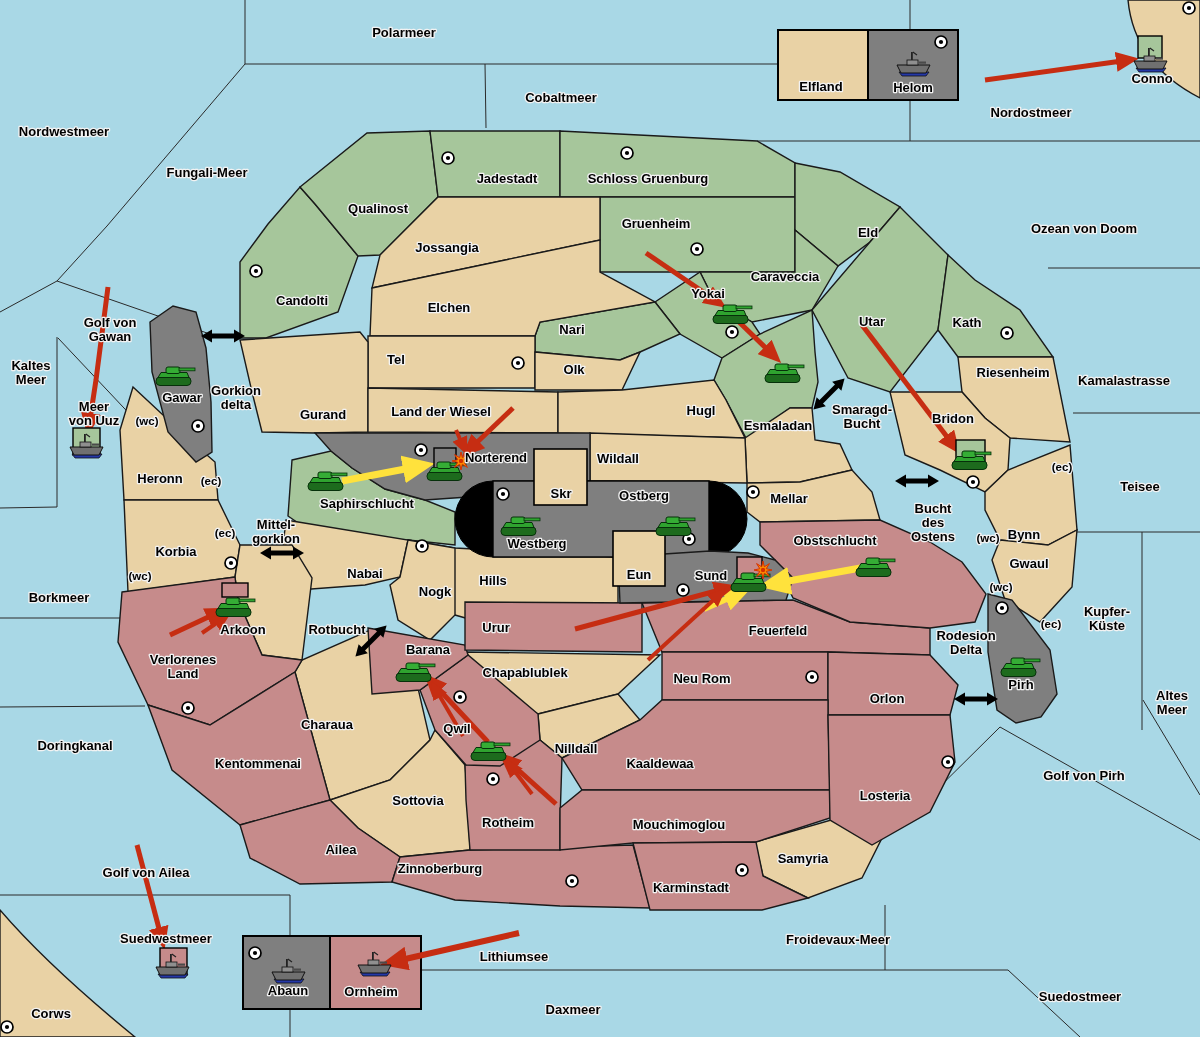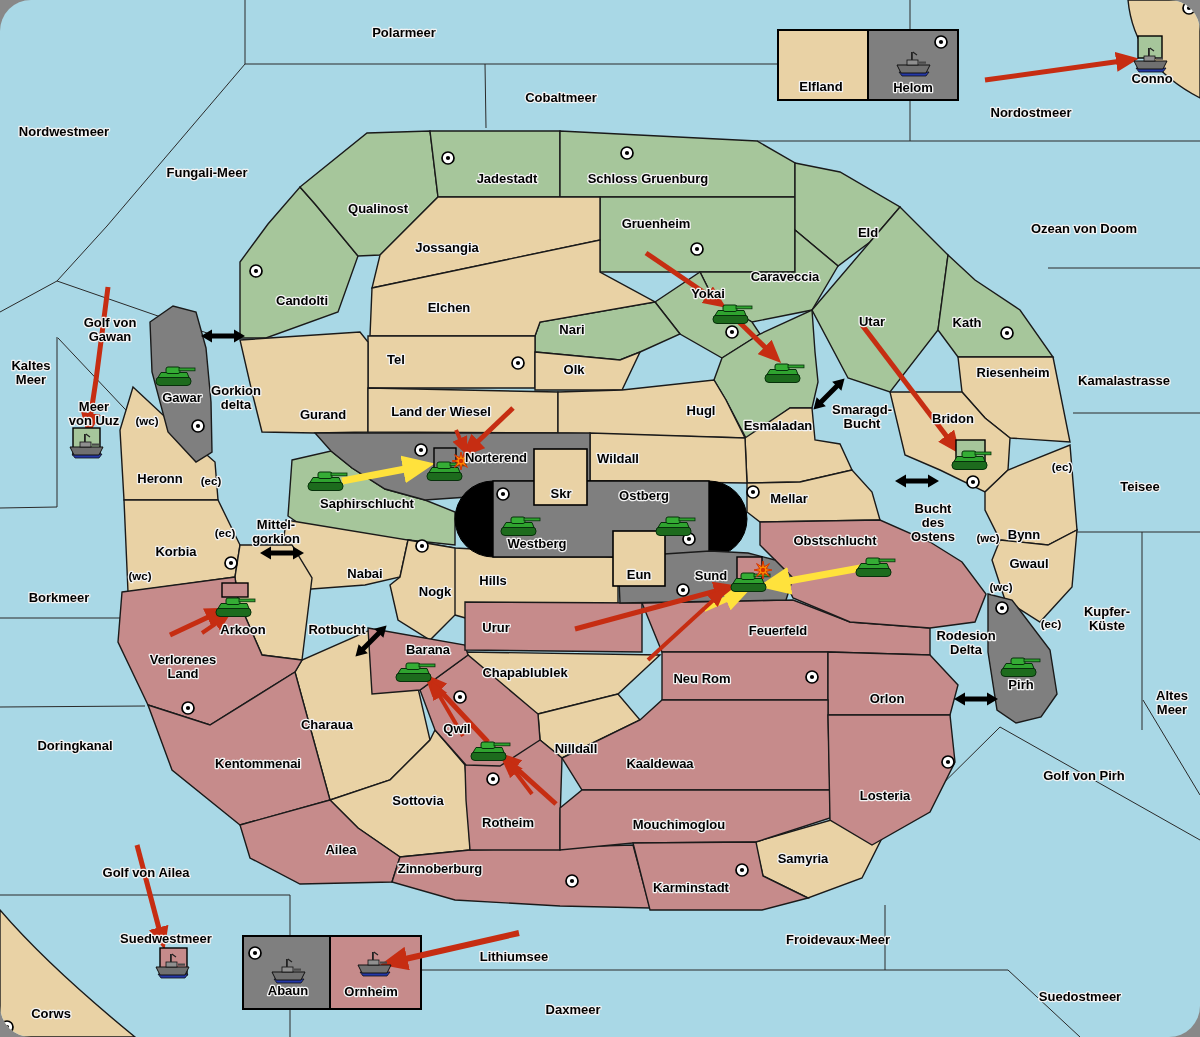--- a/index.html
+++ b/index.html
@@ -1,17 +1,17 @@
 <!DOCTYPE html>
 <html style="--sea: #a9d8e6; --green: #a6c69b; --tan: #e9d2a5; --pink: #c68b8b; --gray: #7f7f7f; --arrow-red: #c62d12; --arrow-yellow: #ffe23c; --unit-green: #2fa32f; --unit-gray: #707070;"><head>
 <meta charset="utf-8">
 <style>
   html,body{margin:0;padding:0;background:#888;}
   #stage{position:relative;width:1200px;height:1037px;overflow:hidden;
-         font-family:"Liberation Sans",sans-serif;border-radius:31px;}
+         font-family:"Liberation Sans",sans-serif;}
   #stage svg{position:absolute;left:0;top:0;}
   .t-green{fill:var(--green);stroke:#1a1a1a;stroke-width:1.4;}
   .t-tan{fill:var(--tan);stroke:#1a1a1a;stroke-width:1.4;}
   .t-pink{fill:var(--pink);stroke:#1a1a1a;stroke-width:1.4;}
   .t-gray{fill:var(--gray);stroke:#1a1a1a;stroke-width:1.4;}
   .sealine{fill:none;stroke:#2a2a2a;stroke-width:1;}
   .lbl{font:bold 13px "Liberation Sans",sans-serif;fill:#000;text-anchor:middle;
        paint-order:stroke;stroke:#f2f2f2;stroke-width:2.6px;stroke-linejoin:round;}
   .lbl.coast{font-size:11.5px;}
 </style>

